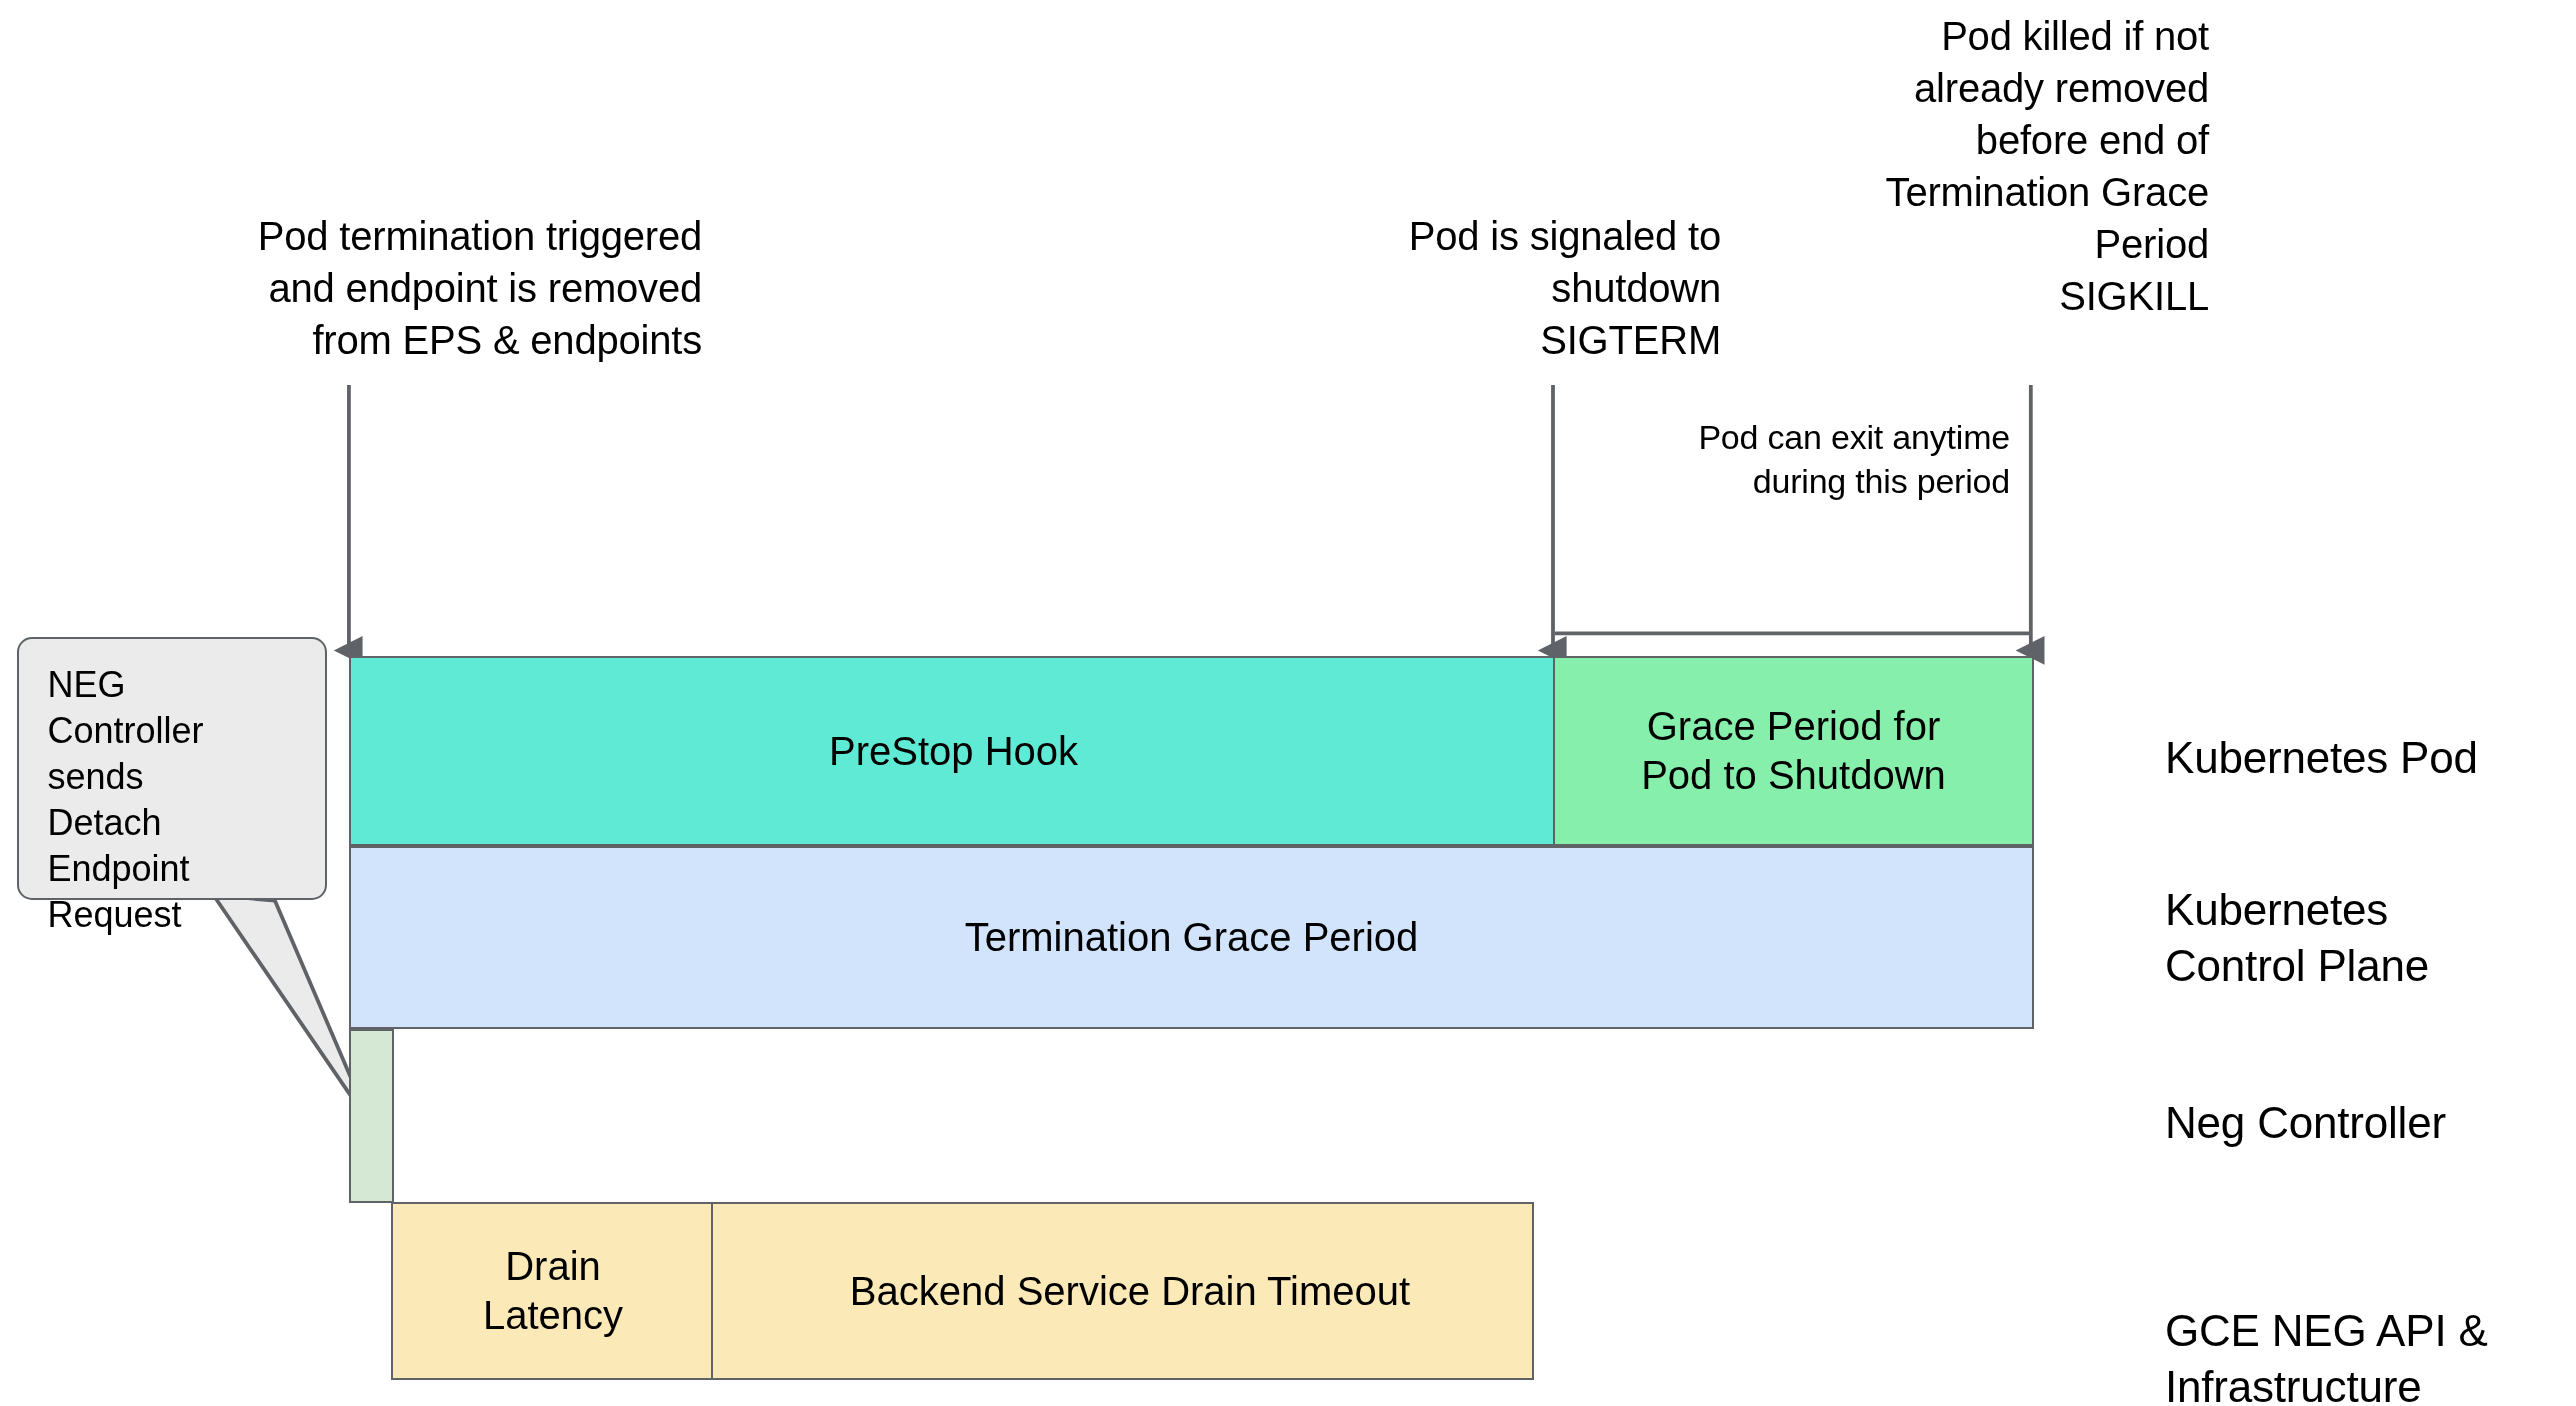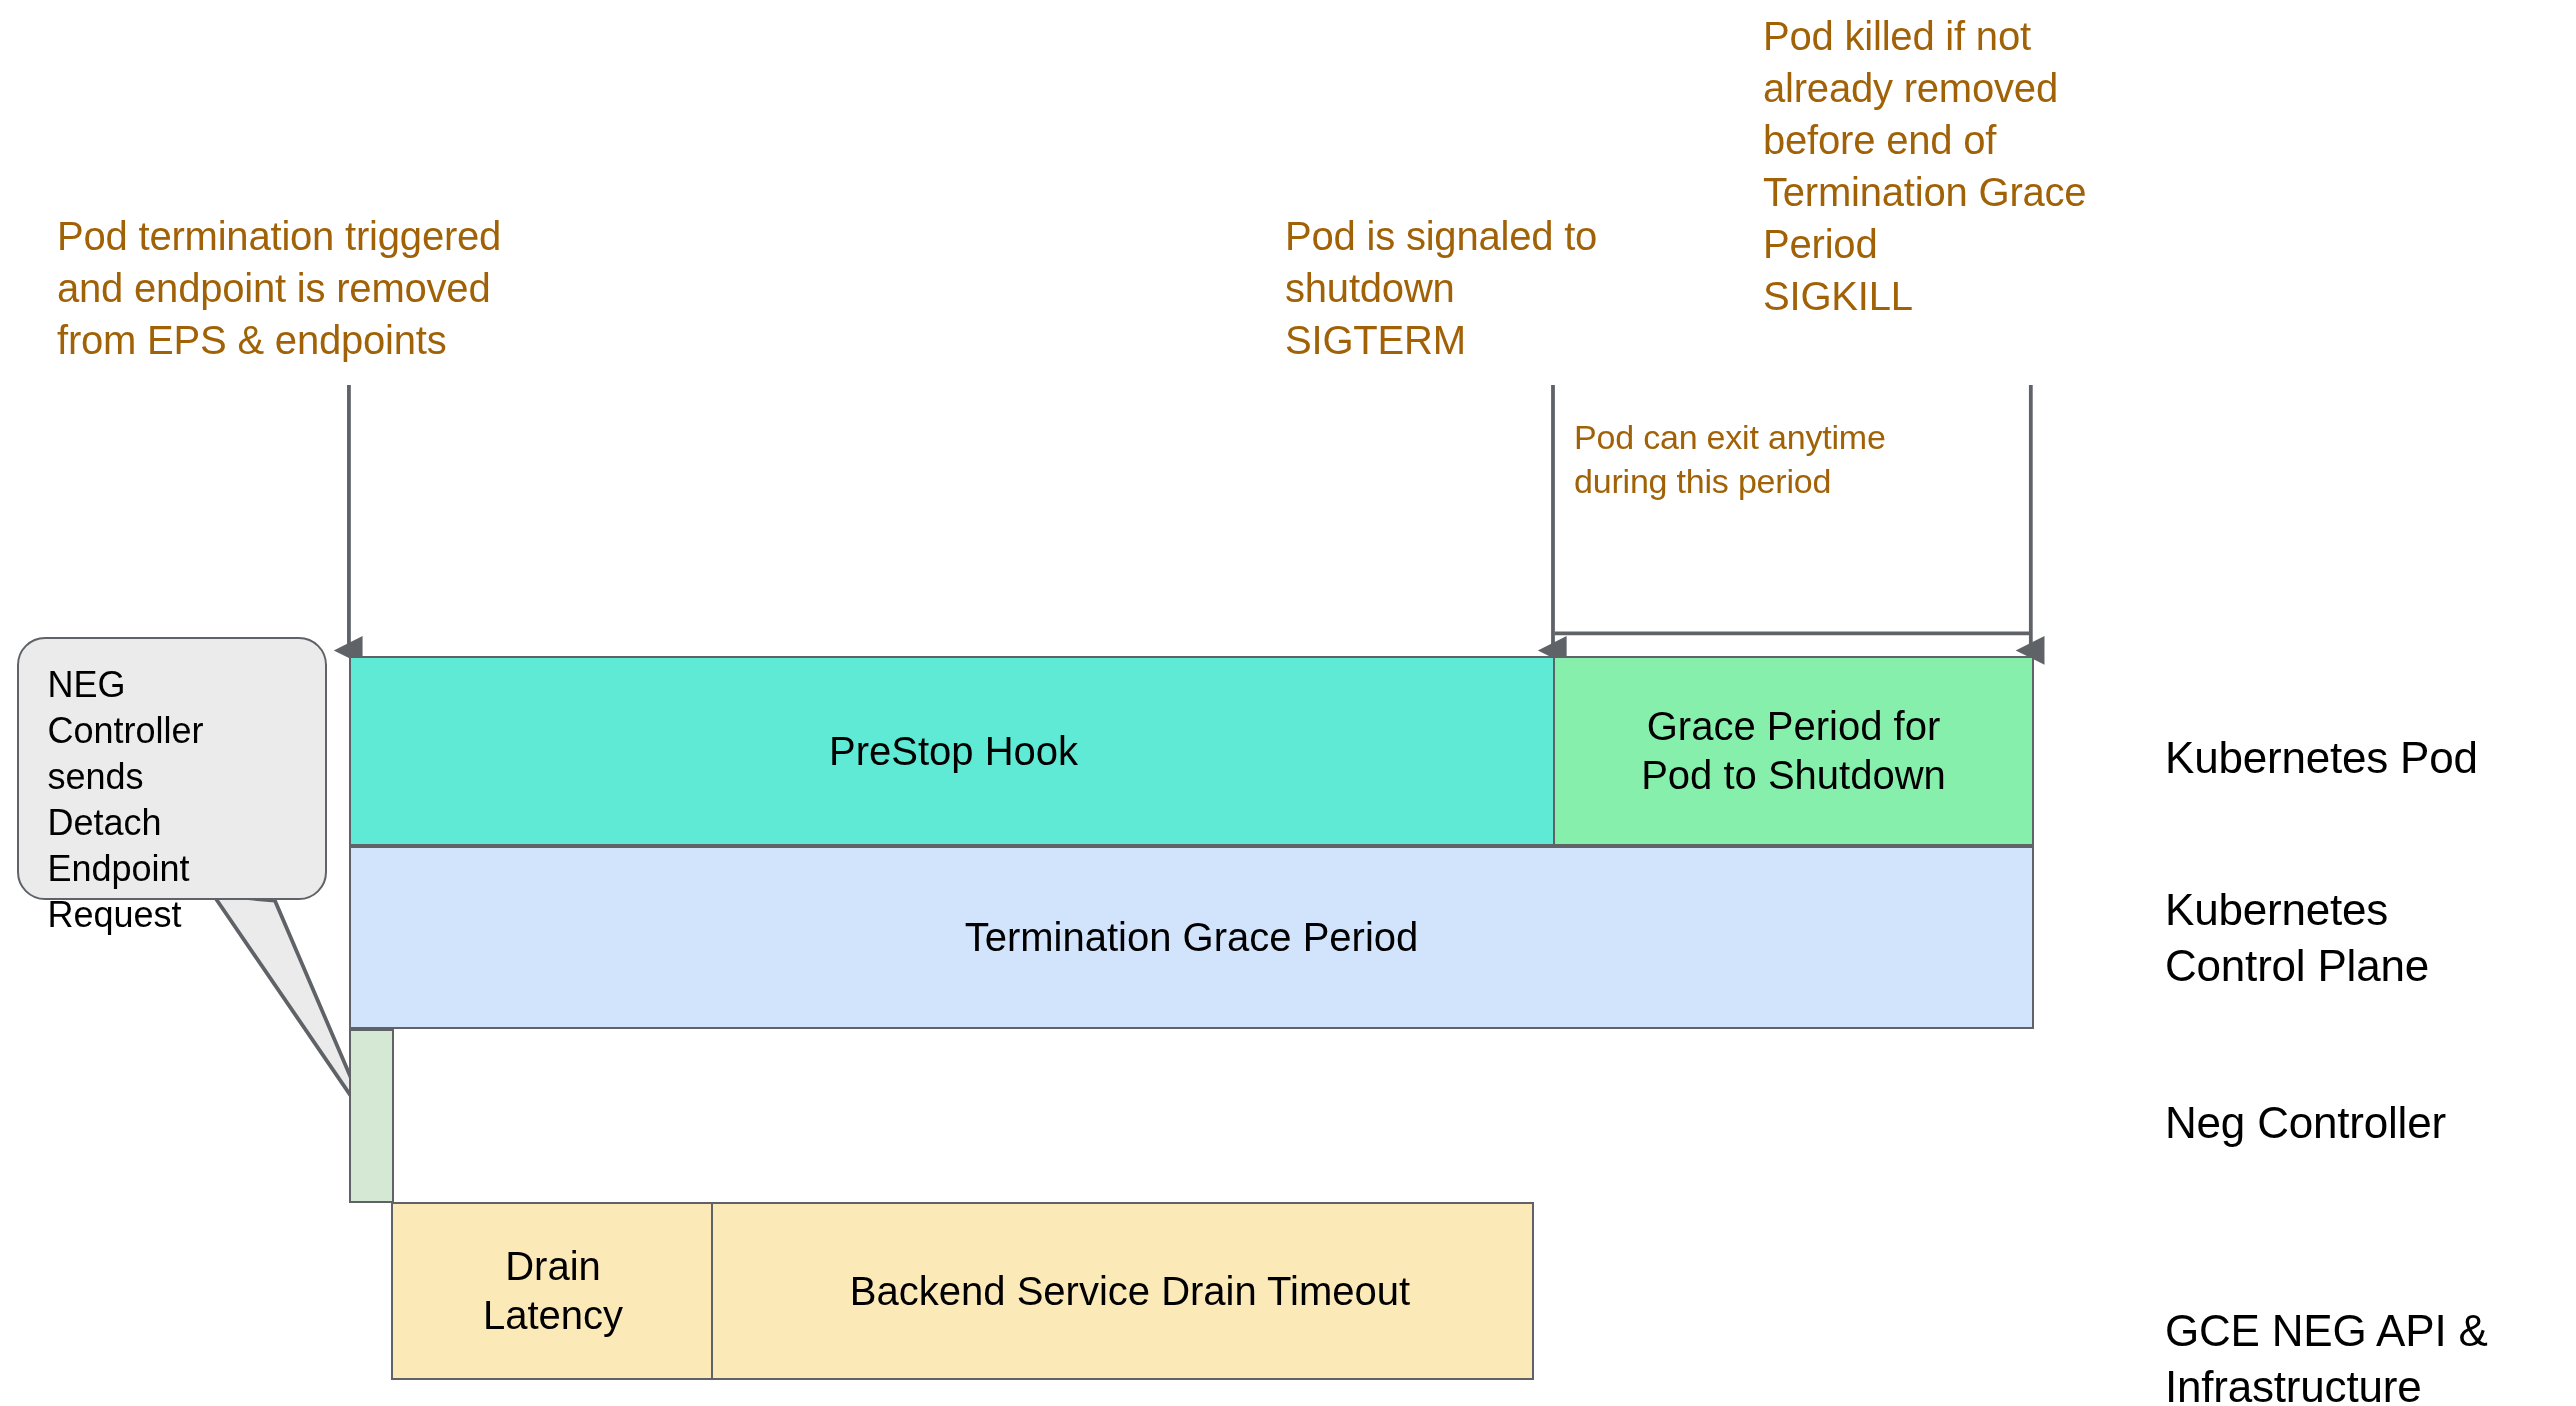--- a/index.html
+++ b/index.html
@@ -15,22 +15,22 @@
     position: relative;
     width: 2576px;
     height: 1406px;
     background: #ffffff;
     overflow: hidden;
   }
   .abs { position: absolute; }
 
   
   .annot {
-    text-align: left;
-    color: #a16207;
+    text-align: right;
+    color: #000000;
     line-height: 1.30;
     white-space: pre-line;
     letter-spacing: -0.2px;
   }
   #annot-termination {
     left: 57px;  top: 210px;  width: 645px;
     font-size: 40px;
   }
   #annot-sigterm {
     left: 1285px; top: 210px;  width: 436px;
@@ -102,21 +102,21 @@
     font-size: 40px;
     padding-left: 15px;
   }
 
   
   #callout {
     left: 17px; top: 637px;
     width: 310px; height: 263px;
     background: #ebebeb;
     border: 2.8px solid #5f6368;
-    border-radius: 28px;
+    border-radius: 15px;
     box-sizing: border-box;
     padding: 23px 28.4px;
     font-size: 36px;
     line-height: 1.28;
     white-space: pre-line;
     color: #000000;
   }
 
   
   .lane-label {

